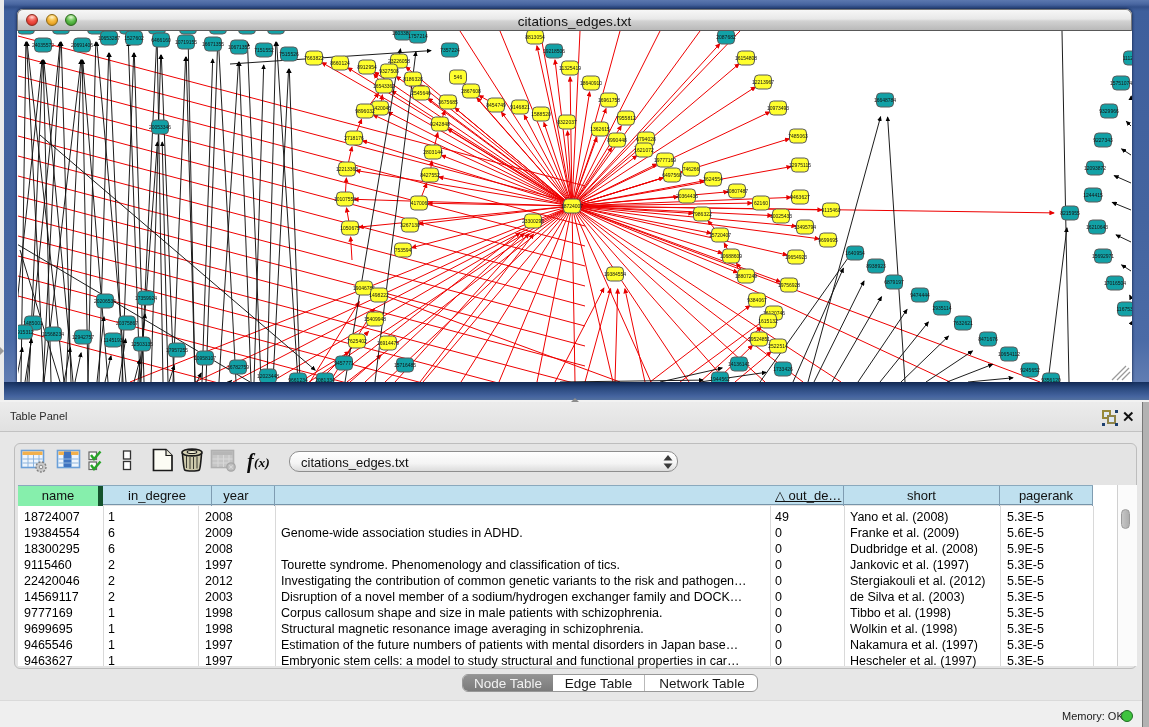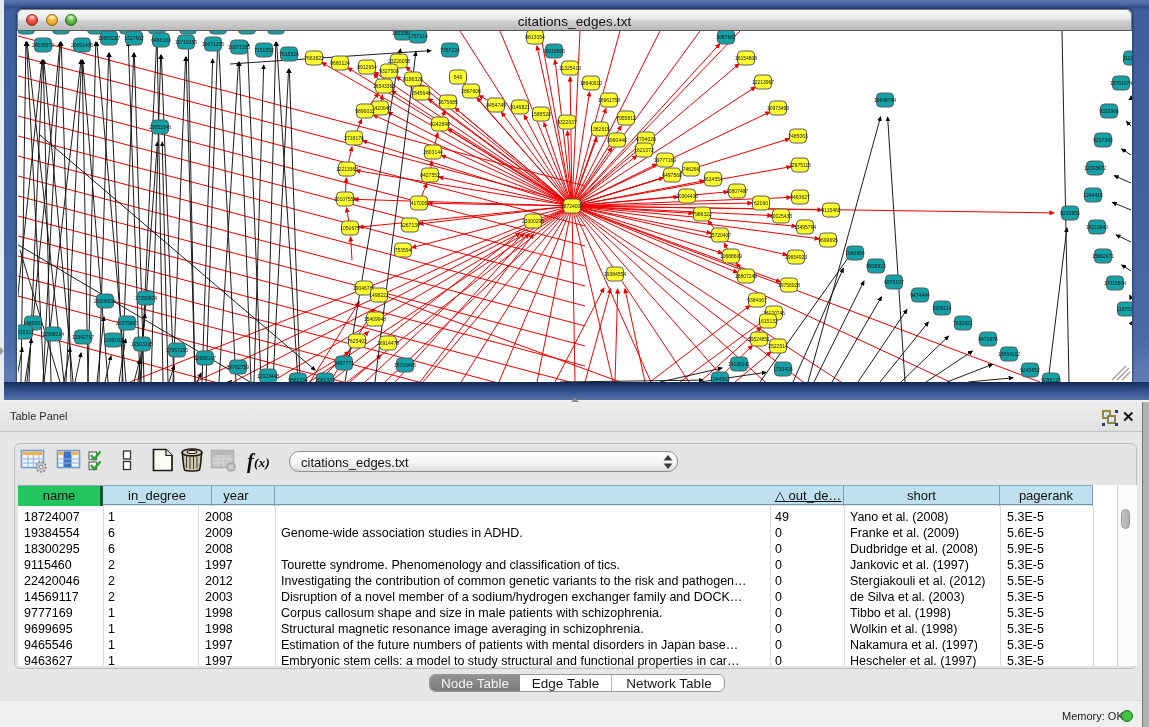--- a/index.html
+++ b/index.html
@@ -649,21 +649,21 @@
   </g>
 </svg>
 <div id="combo" class="abs">
     <div class="txt abs">citations_edges.txt</div>
  <svg class="abs" style="left:372px;top:3px;" width="12" height="15">
   <path d="M6 0 L10.5 5.5 L1.5 5.5 Z" fill="#3a3a3a"></path>
   <path d="M6 14 L10.5 8.5 L1.5 8.5 Z" fill="#3a3a3a"></path>
  </svg>
 </div>
 <div id="thead" class="abs">
-  <span class="hc" style="left:0;width:85px;background:#22c55e;border-right:3px solid #14532d;">name</span>
+  <span class="hc" style="left:0;width:85px;background:#86efac;border-right:5px solid #14532d;">name</span>
   <span class="hc" style="left:85px;width:109px;">in_degree</span>
   <span class="hc" style="left:180px;width:77px;">year</span>
   <span class="hc" style="left:752px;width:74px;text-align:left;padding-left:5px;text-decoration:underline;">△ out_de…</span>
   <span class="hc" style="left:826px;width:156px;">short</span>
   <span class="hc" style="left:982px;width:93px;">pagerank</span>
 </div>
 <div id="theadR" class="abs"></div>
 <div id="tbody" class="abs"></div>
 <div id="tbodyR" class="abs"></div>
 <div class="trow" style="top:509px;">
@@ -756,21 +756,21 @@
   </div>
 <div class="vline abs" style="left:103px;"></div>
 <div class="vline abs" style="left:198px;"></div>
 <div class="vline abs" style="left:275px;"></div>
 <div class="vline abs" style="left:770px;"></div>
 <div class="vline abs" style="left:844px;"></div>
 <div class="vline abs" style="left:1000px;"></div>
 <div class="vline abs" style="left:1093px;"></div>
 <div id="sbar" class="abs"></div>
 <div id="sthumb" class="abs"></div>
-<div id="tabs" class="abs" style="width:296px;">
+<div id="tabs" class="abs" style="width:296px;margin-left:33px;">
   <span class="tab" id="tab1">Node Table</span>
   <span class="tab" id="tab2">Edge Table</span>
   <span class="tab" id="tab3">Network Table</span>
 </div>
 <div id="status" class="abs"></div>
 <div id="mem" class="abs">Memory: OK</div>
 <div id="memdot" class="abs"></div>
 <div id="rstrip" class="abs"></div>
 
 </body></html>

